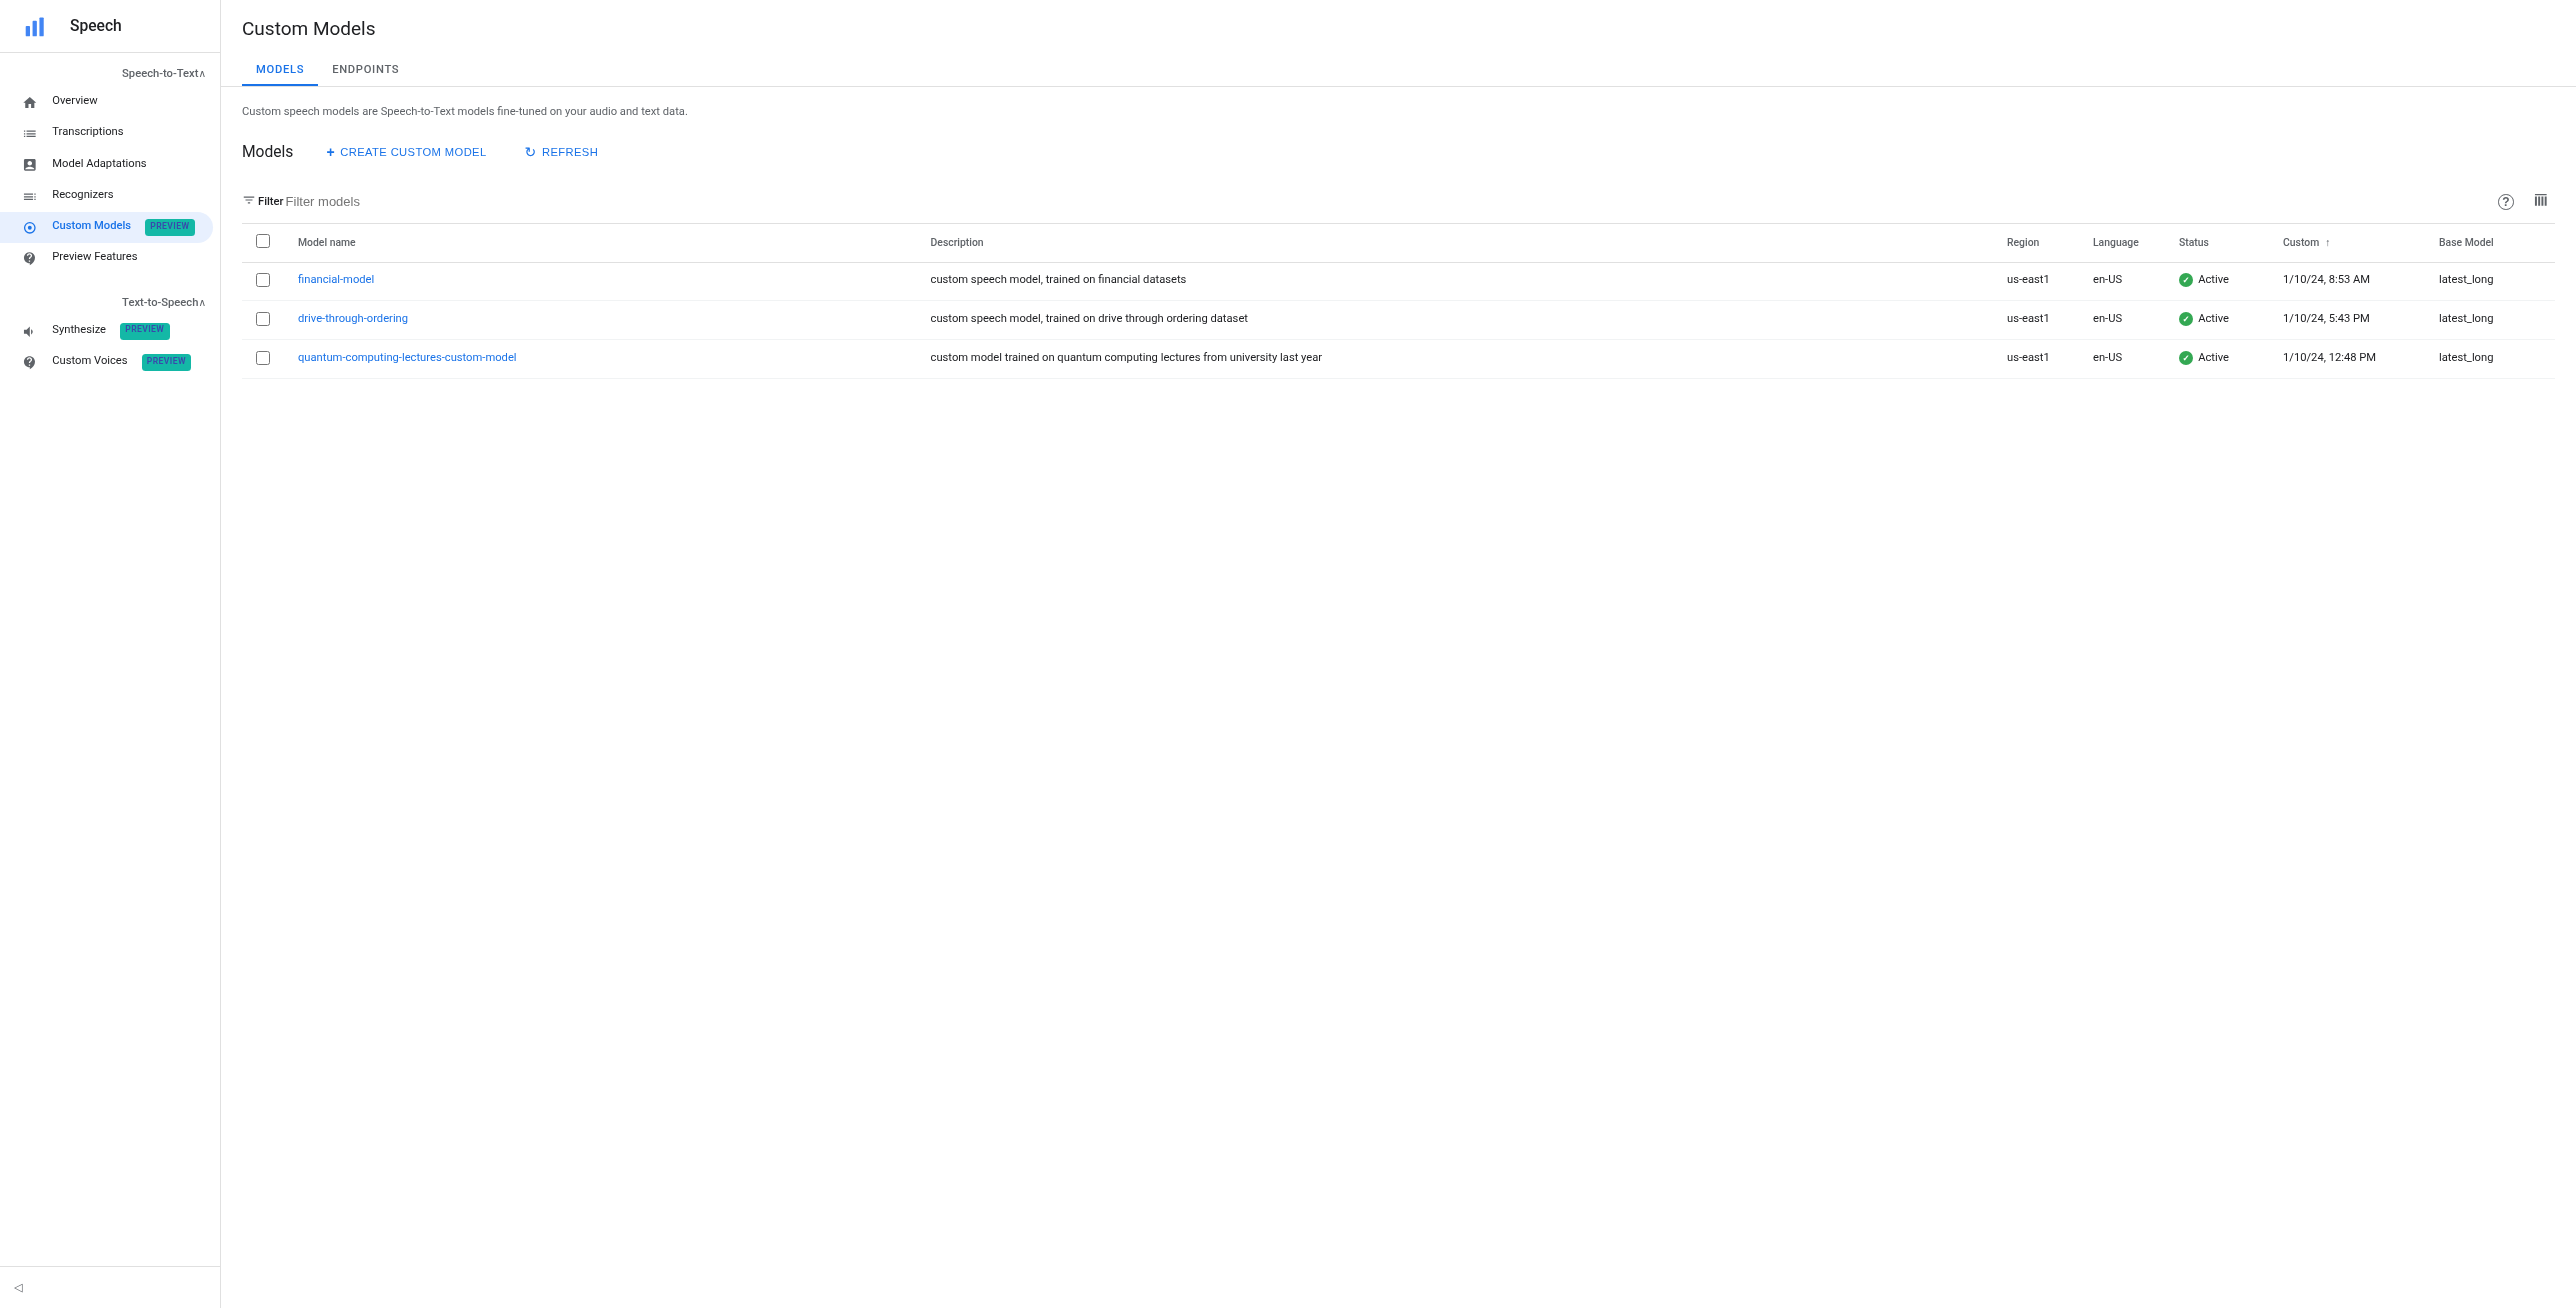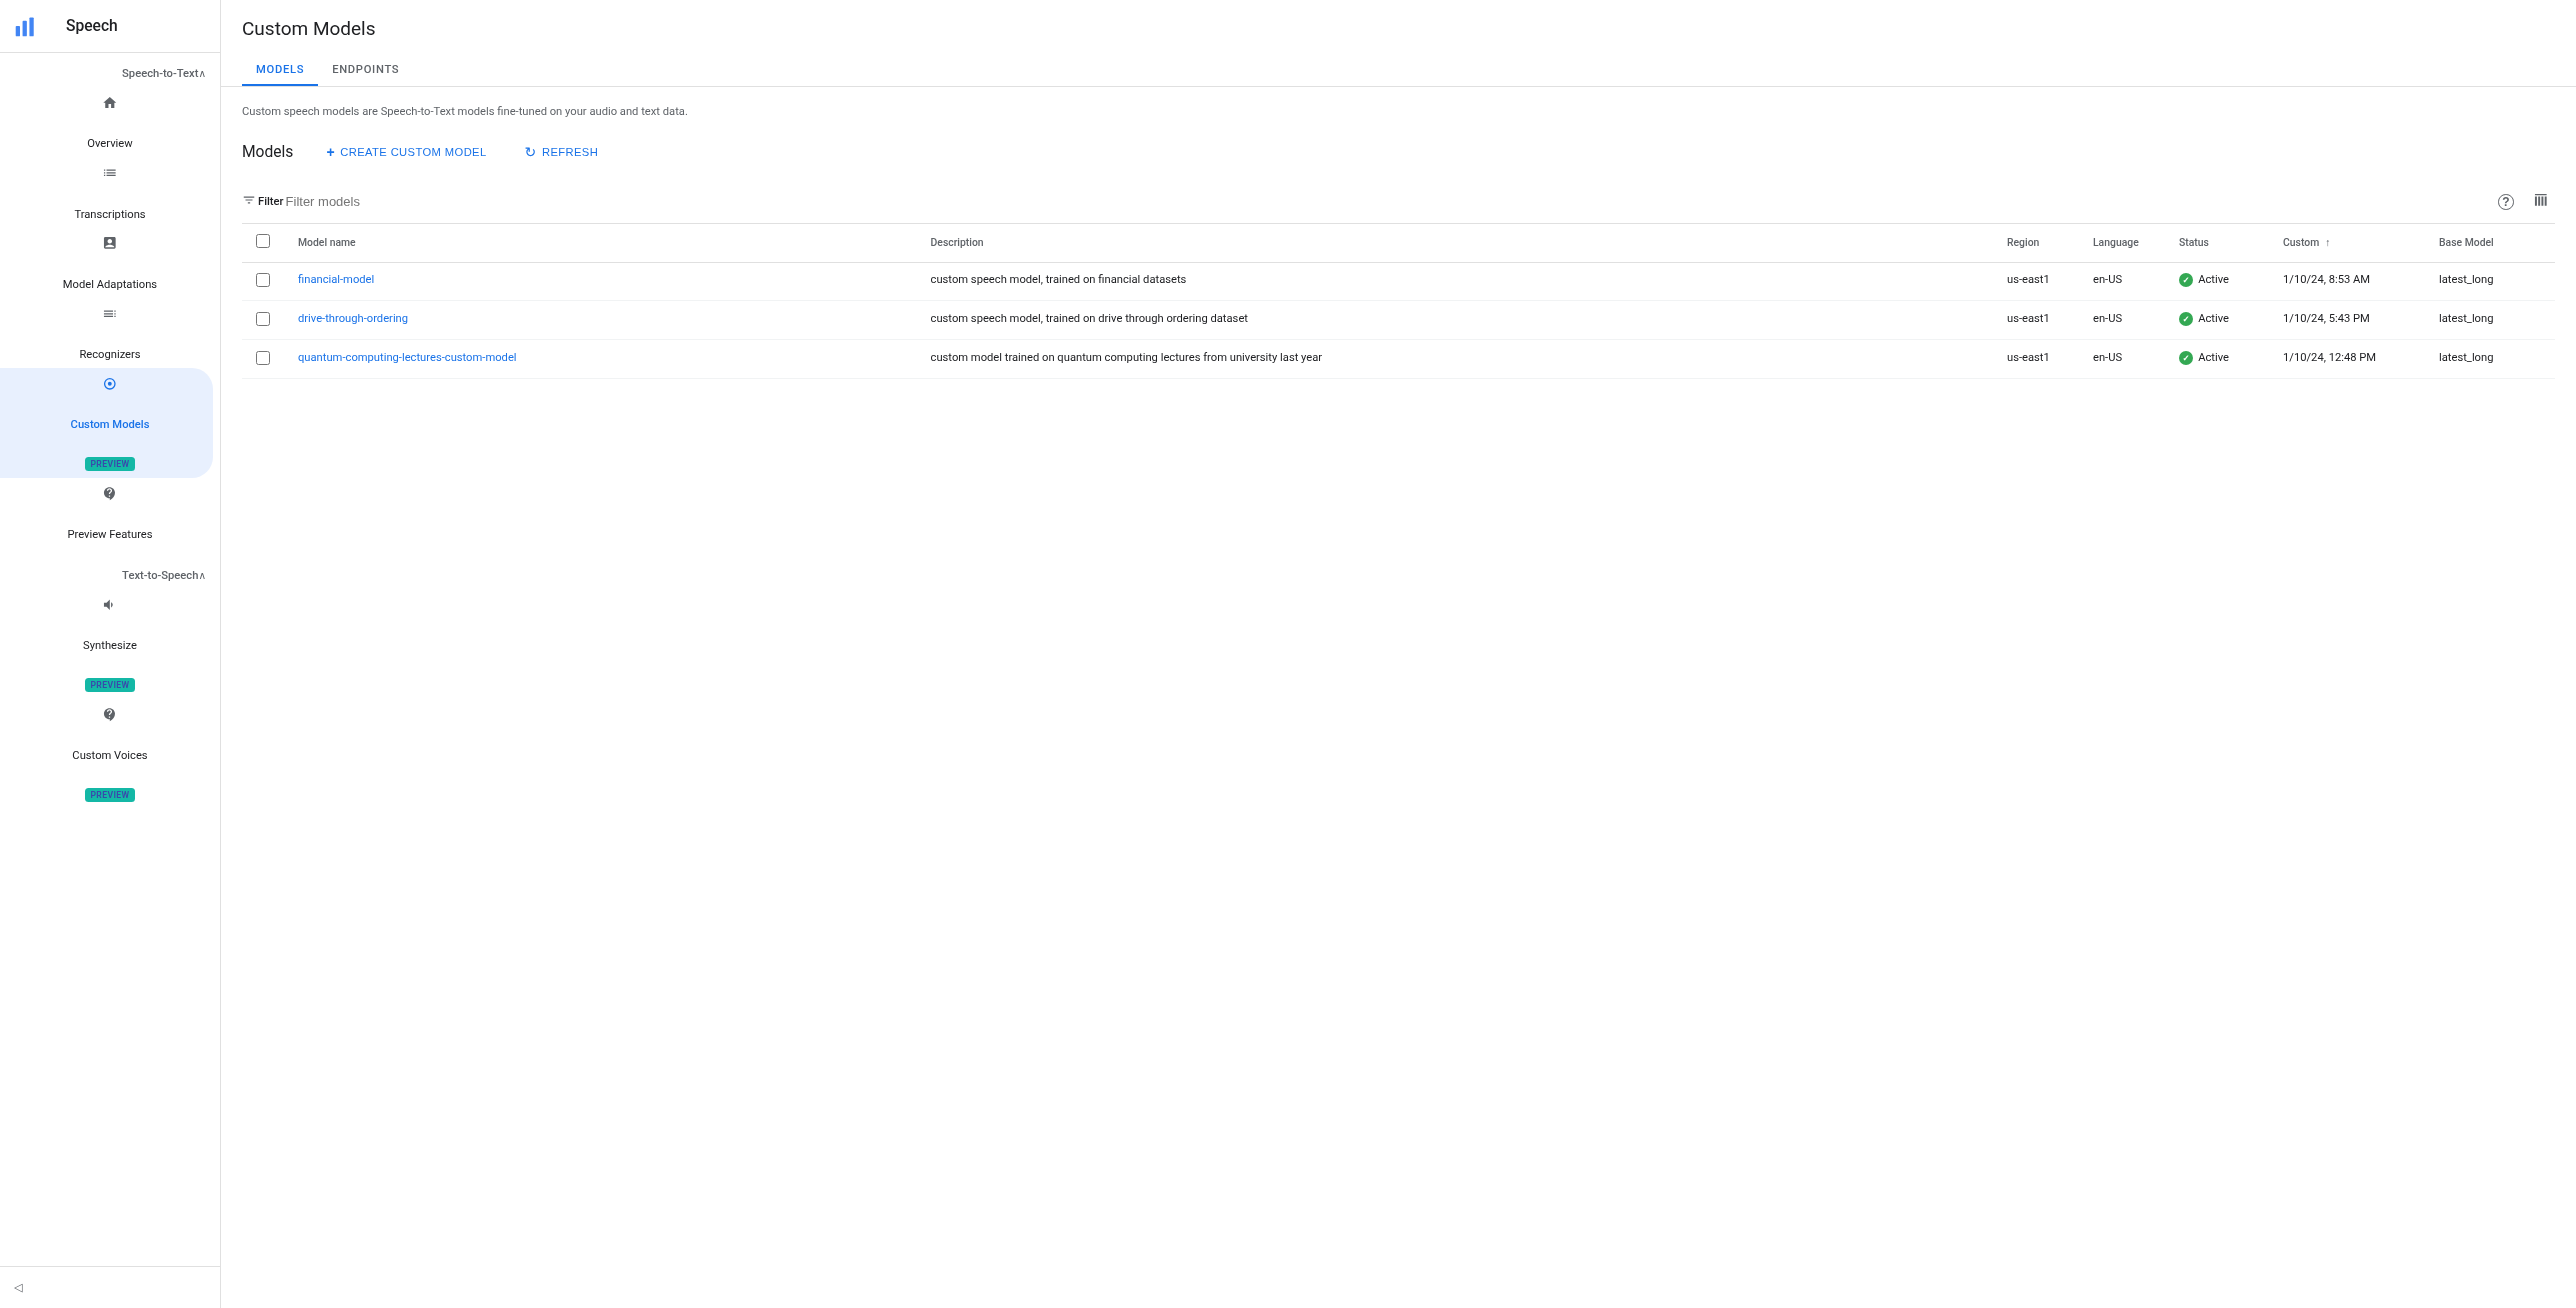--- a/index.html
+++ b/index.html
@@ -12,22 +12,22 @@
       border-right: 0.9px solid #e0e0e0;
       display: flex;
       flex-direction: column;
       height: 100vh;
       overflow-y: auto;
       background: #fff;
     }
     .sidebar-header {
       display: flex;
       align-items: center;
-      padding: 14px 14px;
-      gap: 28px;
+      padding: 14px 24px;
+      gap: 22px;
       border-bottom: 0.9px solid #e0e0e0;
     }
     .sidebar-logo-icon {
       display: flex;
       align-items: center;
       gap: 1.7px;
     }
     .sidebar-title {
       font-size: 15.6px;
       font-weight: 500;
@@ -46,30 +46,28 @@
       color: #5f6368;
       cursor: pointer;
       user-select: none;
     }
     .chevron {
       font-size: 10.4px;
       color: #5f6368;
     }
     .sidebar-item {
       display: flex;
-      align-items: center;
       padding: 7px 14px 7px 21px;
-      gap: 26px;
+      gap: 14px;
       cursor: pointer;
       color: #202124;
       font-size: 11.2px;
       font-weight: 400;
       border-radius: 0 21px 21px 0;
       margin-right: 7px;
-      flex-direction: column;
     }
     .sidebar-item.active {
       background: #e8f0fe;
       color: #1a73e8;
       font-weight: 500;
     }
     .sidebar-item .item-icon {
       width: 17.3px;
       height: 17.3px;
       display: flex;

